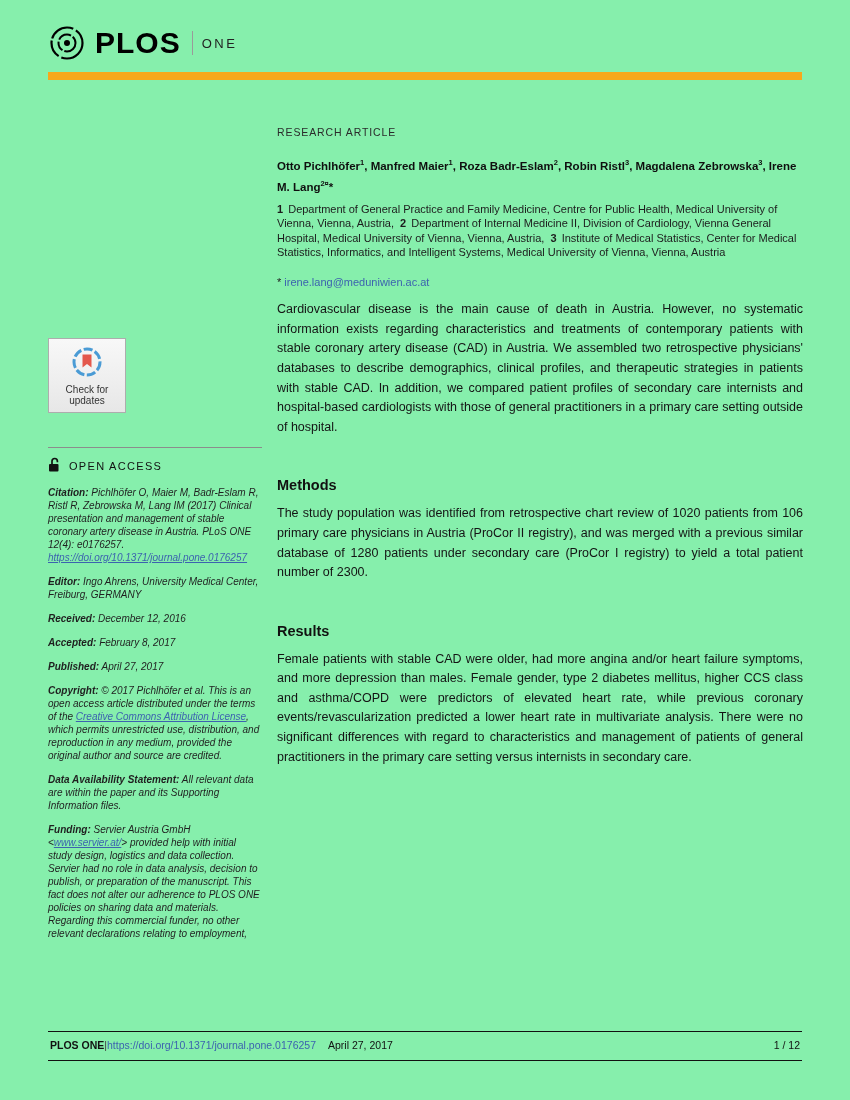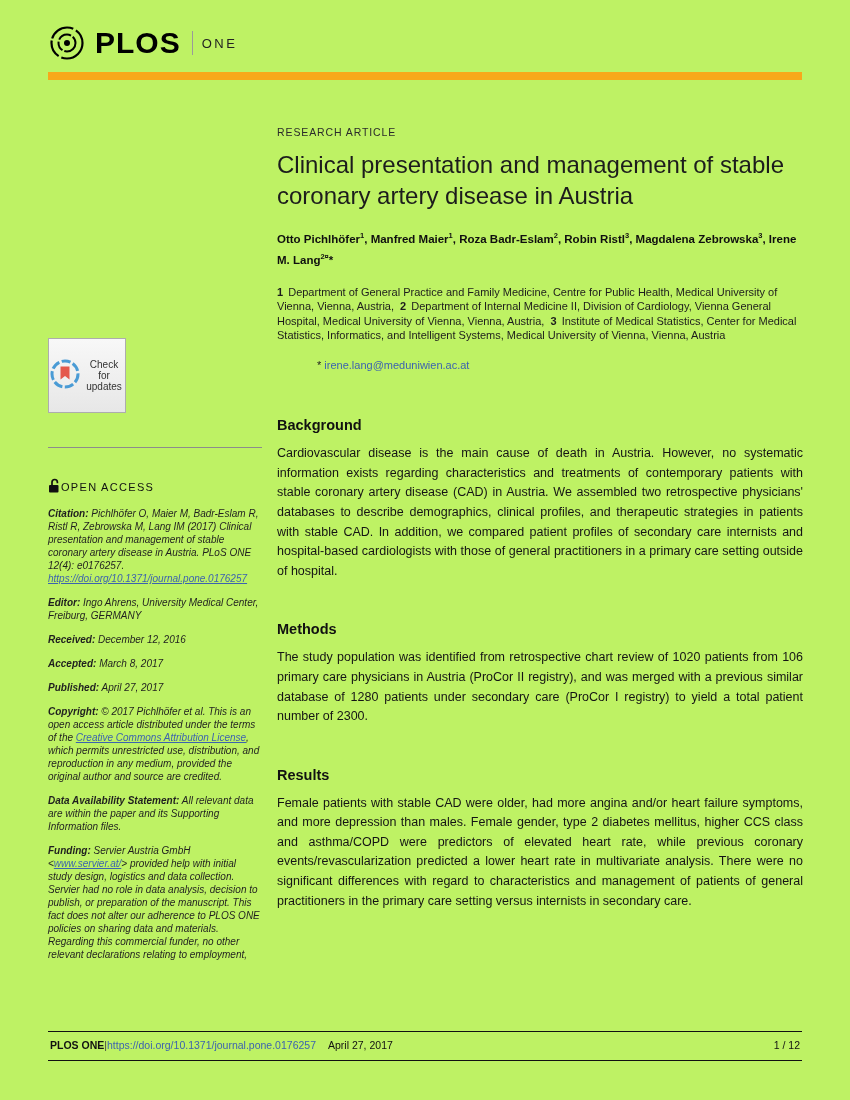--- a/index.html
+++ b/index.html
@@ -1,50 +1,50 @@
 <!DOCTYPE html>
 <html lang="en"><head>
 <meta charset="utf-8">
 <style>
   * { margin:0; padding:0; box-sizing:border-box; }
   html,body { width:850px; height:1100px; overflow:hidden; }
   body { background:#ffffff; font-family:"Liberation Sans", sans-serif; color:#1a1a1a; position:relative; }
-  .page { position:absolute; inset:0; background:#bef264; }
+  .page { position:absolute; inset:0; background:#86efac; }
 
   
   .logo { position:absolute; left:48px; top:24px; display:flex; align-items:center; }
   .logo-icon { display:flex; margin-right:9px; }
   .brand { font-size:30px; font-weight:bold; letter-spacing:1px; color:#000; }
   .logo-divider { width:1px; height:24px; background:#9a9a9a; margin:0 9px 0 11px; }
   .brand-one { font-size:13px; letter-spacing:2.5px; color:#222; }
   .accent-bar { position:absolute; left:48px; right:48px; top:72px; height:8px; background:#F7A81B; }
 
   
   .sidebar { position:absolute; left:48px; top:338px; width:214px; }
   .update-badge { width:78px; height:75px; border:1px solid #adadad; background:linear-gradient(#f8f8f8,#e7e7e7);
-    display:flex; align-items:center; justify-content:center; gap:2px; cursor:pointer; }
+    display:flex; flex-direction:column; align-items:center; justify-content:center; gap:2px; cursor:pointer; }
   .badge-text { font-size:10px; line-height:11px; text-align:center; color:#333; }
   .side-rule { border:none; border-top:1px solid #8c8c8c; margin:34px 0 0; }
-  .open-access { display:flex; align-items:center; margin-top:30px; font-size:11px; letter-spacing:1.3px; color:#111; }
+  .open-access { display:flex; align-items:center; gap:8px; margin-top:9px; font-size:11px; letter-spacing:1.3px; color:#111; }
   .meta { font-size:10px; line-height:13px; color:#1f1f1f; margin-top:11px;font-style:italic; }
   .meta b { font-weight:bold; }
   .lnk { color:#3C63AF; text-decoration:underline; cursor:pointer; }
   .lnk.plain { text-decoration:none; }
 
   
   .article { position:absolute; left:277px; top:126px; width:526px; }
   .kicker { font-size:10.5px; letter-spacing:.9px; color:#2b2b2b; }
   .title { font-size:24px; font-weight:normal; line-height:31px; color:#1c1c1c; margin-top:11px; }
   .authors { margin-top:16px; font-size:11.5px; font-weight:bold; line-height:17px; color:#0f0f0f; }
   .authors sup { font-size:7.5px; }
-  .affiliations { margin-top:16px; font-size:11px; line-height:14.5px; color:#1c1c1c; }
+  .affiliations { margin-top:6px; font-size:11px; line-height:14.5px; color:#1c1c1c; }
   .affiliations b { margin-right:2px; }
   .affiliations .aff { margin-right:3px; }
   .address { margin-top:15px; font-size:11px; line-height:14.5px; color:#1c1c1c; }
-  .address .row2 { margin-top:1px;margin-left:40px; }
+  .address .row2 { margin-top:1px; }
   .abstract-h { margin-top:27px; font-size:19px; font-weight:normal; color:#1c1c1c; }
   .sec-h { font-size:14.5px; font-weight:bold; color:#111; }
   .sec-h.first { margin-top:45px; }
   .sec-h.later { margin-top:40px; }
   .sec-p { margin-top:11px; font-size:12.5px; line-height:19.6px; text-align:justify; color:#141414; hyphens:auto; }
 
   
   .footer { position:absolute; left:48px; right:48px; top:1031px; border-top:1.5px solid #111; border-bottom:1px solid #111;
     display:flex; justify-content:space-between; align-items:center; padding:7px 2px 9px; font-size:10.5px; color:#111; }
   .footer-left { display:flex; align-items:baseline; }
@@ -107,21 +107,21 @@
       <span>Ingo Ahrens, University Medical Center, Freiburg, GERMANY</span>
     </p>
 
     <p class="meta">
       <b>Received:</b>
       <span>December 12, 2016</span>
     </p>
 
     <p class="meta">
       <b>Accepted:</b>
-      <span>March 8, 2017</span>
+      <span>February 8, 2017</span>
     </p>
 
     <p class="meta">
       <b>Published:</b>
       <span>April 27, 2017</span>
     </p>
 
     <p class="meta">
       <b>Copyright:</b>
       <span>© 2017 Pichlhöfer et al. This is an open access article distributed under the terms of the </span><a class="lnk">Creative Commons Attribution License</a><span>, which permits unrestricted use, distribution, and reproduction in any medium, provided the original author and source are credited.</span>
@@ -134,33 +134,31 @@
 
     <p class="meta">
       <b>Funding:</b>
       <span>Servier Austria GmbH &lt;</span><a class="lnk">www.servier.at/</a><span>&gt; provided help with initial study design, logistics and data collection. Servier had no role in data analysis, decision to publish, or preparation of the manuscript. This fact does not alter our adherence to PLOS ONE policies on sharing data and materials. Regarding this commercial funder, no other relevant declarations relating to employment,</span>
     </p>
   </aside>
 
   <main class="article">
     <div class="kicker">RESEARCH ARTICLE</div>
 
-    <h1 class="title">Clinical presentation and management of stable coronary artery disease in Austria</h1>
 
     <p class="authors"><span><span>Otto Pichlhöfer</span><sup>1</sup><span>, </span></span><span><span>Manfred Maier</span><sup>1</sup><span>, </span></span><span><span>Roza Badr-Eslam</span><sup>2</sup><span>, </span></span><span><span>Robin Ristl</span><sup>3</sup><span>, </span></span><span><span>Magdalena Zebrowska</span><sup>3</sup><span>, </span></span><span><span>Irene M. Lang</span><sup>2¤</sup></span><span>*</span></p>
 
     <p class="affiliations"><b>1</b> <span class="aff">Department of General Practice and Family Medicine, Centre for Public Health, Medical University of Vienna, Vienna, Austria,</span> <b>2</b> <span class="aff">Department of Internal Medicine II, Division of Cardiology, Vienna General Hospital, Medical University of Vienna, Vienna, Austria,</span> <b>3</b> <span class="aff">Institute of Medical Statistics, Center for Medical Statistics, Informatics, and Intelligent Systems, Medical University of Vienna, Vienna, Austria</span></p>
 
     <div class="address">
       <div class="row2"><span>*</span> <a class="lnk plain">irene.lang@meduniwien.ac.at</a></div>
     </div>
 
 
     <section>
-      <h3 class="sec-h first">Background</h3>
       <p class="sec-p">Cardiovascular disease is the main cause of death in Austria. However, no systematic information exists regarding characteristics and treatments of contemporary patients with stable coronary artery disease (CAD) in Austria. We assembled two retrospective physicians' databases to describe demographics, clinical profiles, and therapeutic strategies in patients with stable CAD. In addition, we compared patient profiles of secondary care internists and hospital-based cardiologists with those of general practitioners in a primary care setting outside of hospital.</p>
     </section>
 
     <section>
       <h3 class="sec-h later">Methods</h3>
       <p class="sec-p">The study population was identified from retrospective chart review of 1020 patients from 106 primary care physicians in Austria (ProCor II registry), and was merged with a previous similar database of 1280 patients under secondary care (ProCor I registry) to yield a total patient number of 2300.</p>
     </section>
 
     <section>
       <h3 class="sec-h later">Results</h3>

